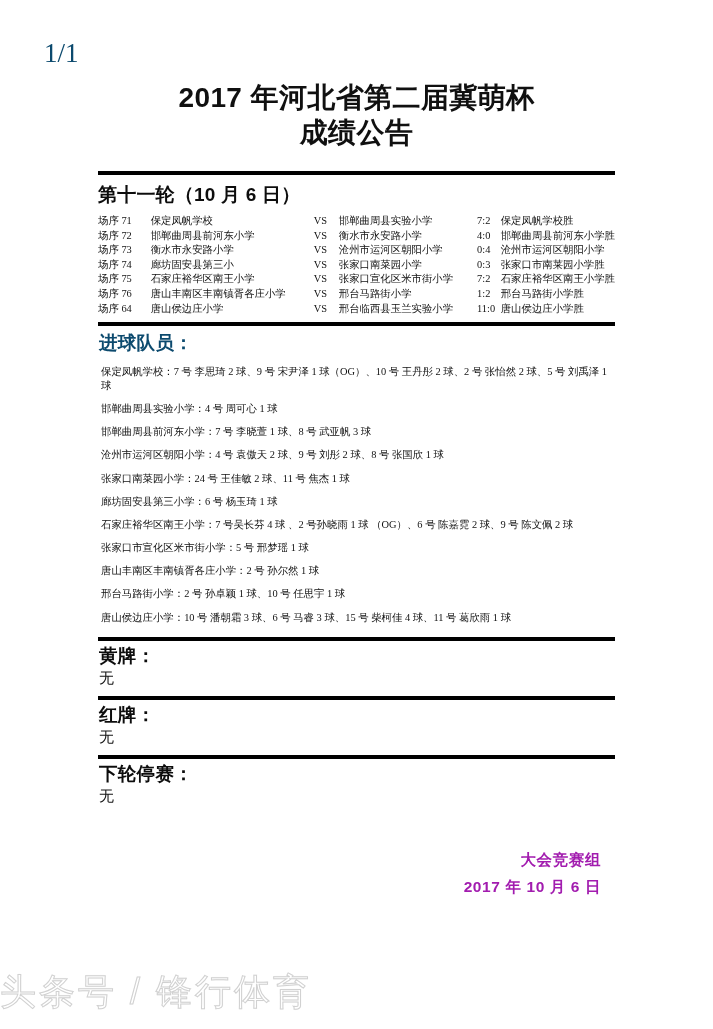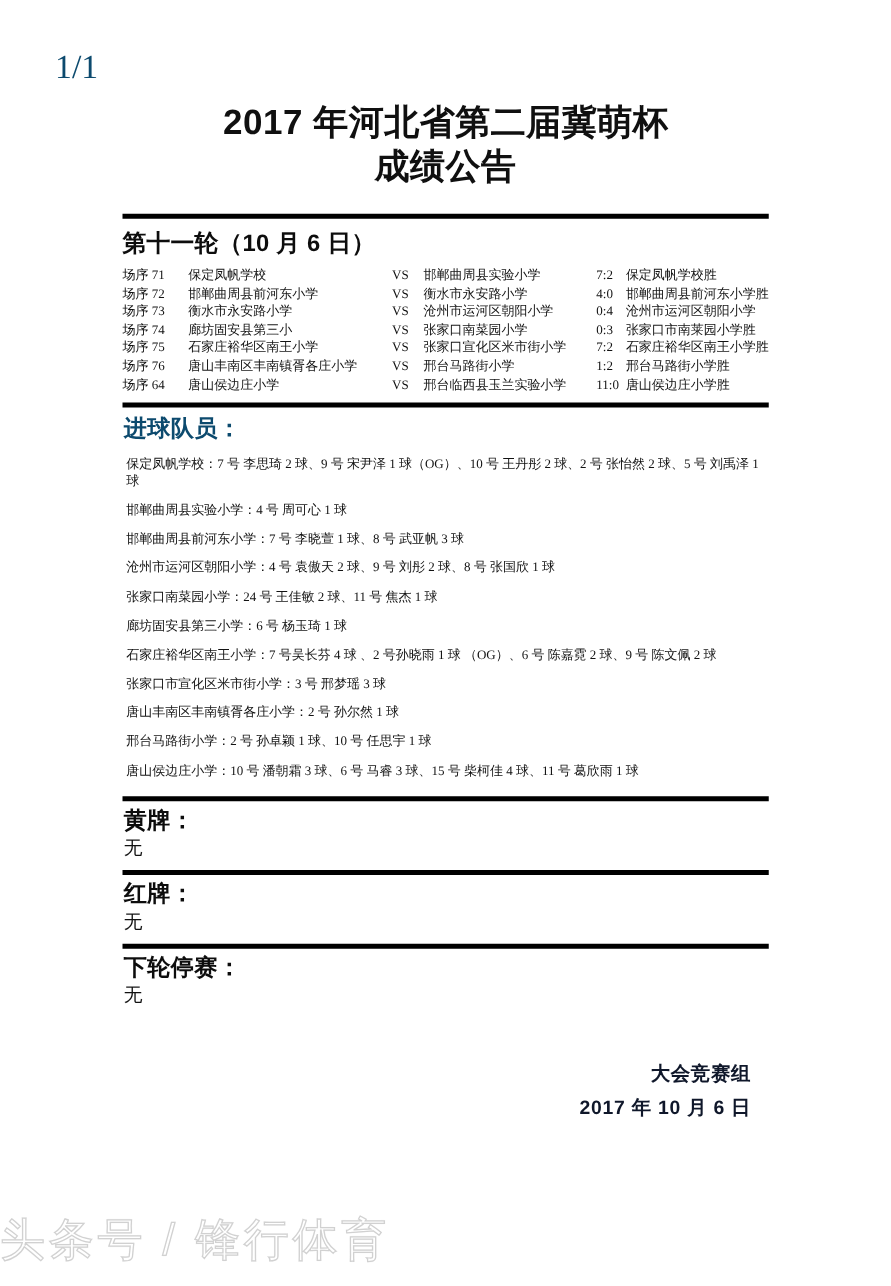--- a/index.html
+++ b/index.html
@@ -122,21 +122,21 @@
 
   .signoff {
     margin-top: 40px;
     text-align: right;
     padding-right: 14px;
     font-family: "Liberation Sans", "DejaVu Sans", sans-serif;
     font-weight: bold;
     font-size: 15.5px;
     line-height: 27px;
     letter-spacing: 0.6px;
-    color: #0f172a;
+    color: #a21caf;
   }
 
   .watermark {
     position: absolute;
     left: 0;
     right: 0;
     bottom: 12px;
     text-align: left;
     font-family: "Liberation Sans", "DejaVu Sans", sans-serif;
     font-size: 36px;
@@ -231,21 +231,21 @@
   <div class="section-title">进球队员：</div>
 
   <div class="scorer-list">
     <div class="scorer-line">保定凤帆学校：7 号 李思琦 2 球、9 号 宋尹泽 1 球（OG）、10 号 王丹彤 2 球、2 号 张怡然 2 球、5 号 刘禹泽 1 球</div>
     <div class="scorer-line">邯郸曲周县实验小学：4 号 周可心 1 球</div>
     <div class="scorer-line">邯郸曲周县前河东小学：7 号 李晓萱 1 球、8 号 武亚帆 3 球</div>
     <div class="scorer-line">沧州市运河区朝阳小学：4 号 袁傲天 2 球、9 号 刘彤 2 球、8 号 张国欣 1 球</div>
     <div class="scorer-line">张家口南菜园小学：24 号 王佳敏 2 球、11 号 焦杰 1 球</div>
     <div class="scorer-line">廊坊固安县第三小学：6 号 杨玉琦 1 球</div>
     <div class="scorer-line">石家庄裕华区南王小学：7 号吴长芬 4 球 、2 号孙晓雨 1 球 （OG）、6 号 陈嘉霓 2 球、9 号 陈文佩 2 球</div>
-    <div class="scorer-line">张家口市宣化区米市街小学：3 号 邢梦瑶 3 球</div>
+    <div class="scorer-line">张家口市宣化区米市街小学：5 号 邢梦瑶 1 球</div>
     <div class="scorer-line">唐山丰南区丰南镇胥各庄小学：2 号 孙尔然 1 球</div>
     <div class="scorer-line">邢台马路街小学：2 号 孙卓颖 1 球、10 号 任思宇 1 球</div>
     <div class="scorer-line">唐山侯边庄小学：10 号 潘朝霜 3 球、6 号 马睿 3 球、15 号 柴柯佳 4 球、11 号 葛欣雨 1 球</div>
   </div>
 
   <div class="card-section">
     <hr class="rule card-rule">
     <div class="card-title">黄牌：</div>
     <div class="card-value">无</div>
   </div>

